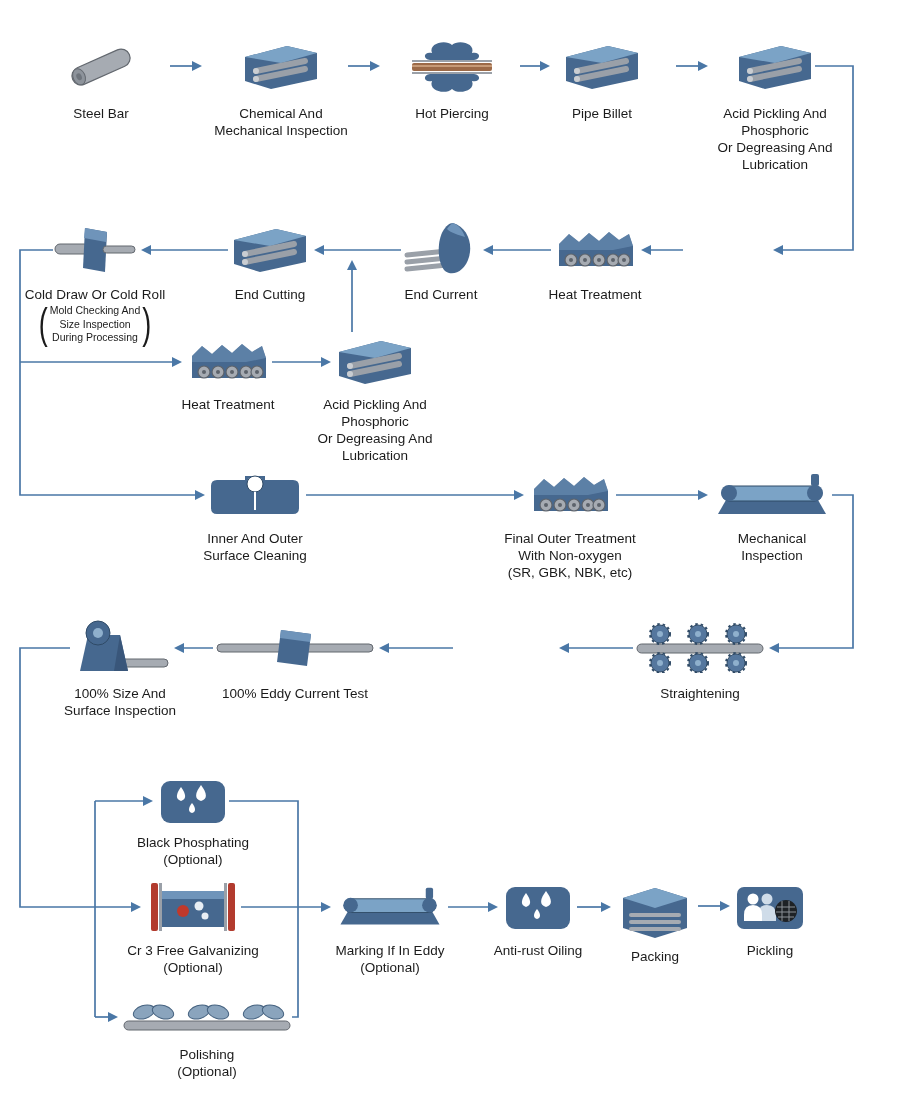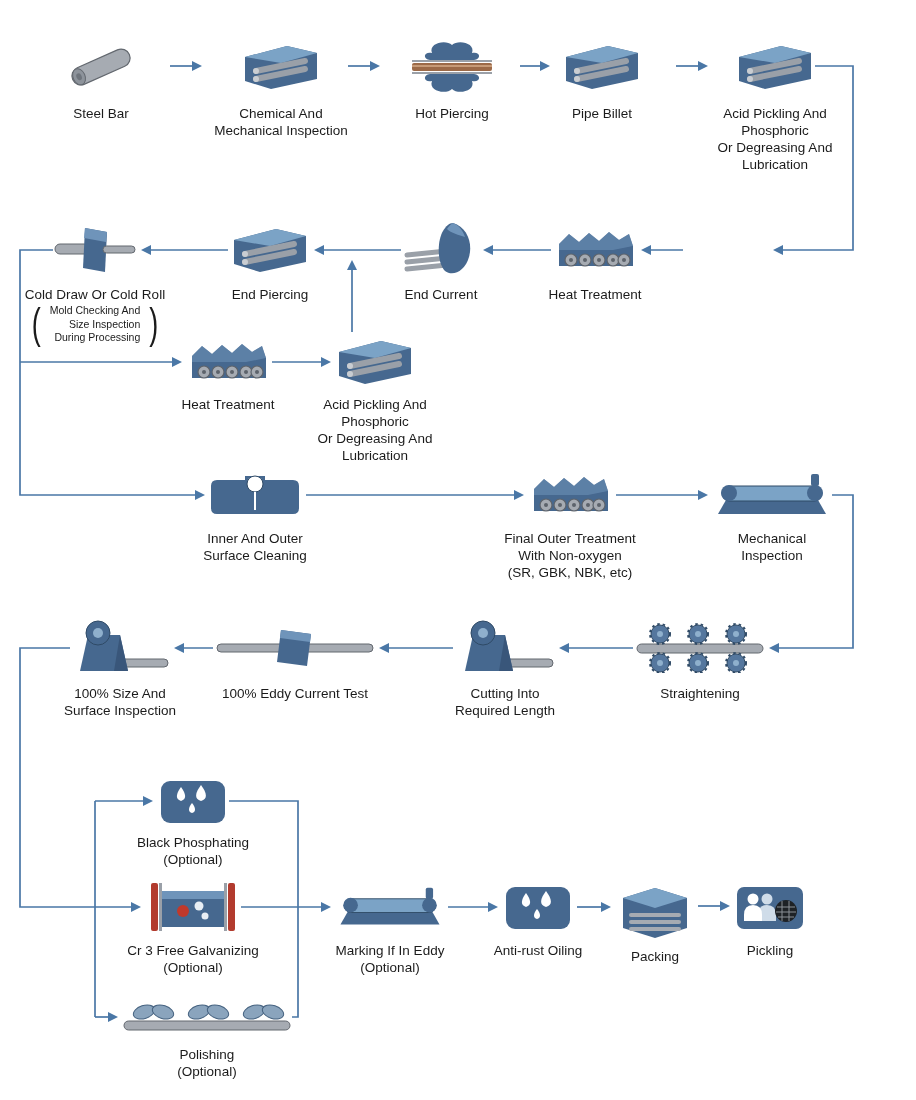--- a/index.html
+++ b/index.html
@@ -4,21 +4,21 @@
 <style>
   *{box-sizing:border-box}
   body{margin:0;background:#fff;font-family:"Liberation Sans","DejaVu Sans",sans-serif}
   .canvas{position:relative;width:916px;height:1100px;background:#fff;overflow:hidden}
   .connectors{position:absolute;left:0;top:0;z-index:0}
   .node{position:absolute;display:flex;flex-direction:column;align-items:center;z-index:1}
   .icon{display:flex;align-items:center;justify-content:center}
   .label{margin-top:5px;font-size:13.5px;line-height:1.27;color:#1b1b1b;text-align:center;white-space:pre-line}
   .note{display:flex;align-items:center;justify-content:center;margin-top:1px}
   .paren{font-size:27px;line-height:1;color:#1b1b1b;transform:scaleY(1.55);display:inline-block;font-weight:300}
-  .note-text{font-size:10.5px;line-height:1.3;color:#1b1b1b;text-align:right;white-space:pre-line;margin:0 9px}
+  .note-text{font-size:10.5px;line-height:1.3;color:#1b1b1b;text-align:center;white-space:pre-line;margin:0 2px}
 </style>
 </head>
 <body>
 
 <svg width="0" height="0" style="position:absolute" aria-hidden="true">
   <defs>
     <symbol id="sym-steel-bar" viewBox="0 0 72 52">
       <g transform="rotate(-24 36 26)">
         <rect x="5" y="17" width="62" height="18" rx="9" fill="#a6abb2" stroke="#63686f" stroke-width="1.2"></rect>
         <ellipse cx="12" cy="26" rx="6" ry="8.4" fill="#8d939b" stroke="#63686f" stroke-width="1"></ellipse>
@@ -301,21 +301,21 @@
       </div>
     <div class="label">End Current</div>
   </div>
 
   <div class="node" style="left:195px;top:219px;width:150px">
     <div class="icon" style="height:62px">
         <svg width="80" height="52" viewBox="0 0 80 52">
           <use href="#sym-pipes-box" width="80" height="52"></use>
         </svg>
       </div>
-    <div class="label">End Piercing</div>
+    <div class="label">End Cutting</div>
   </div>
 
   <div class="node" style="left:10px;top:219px;width:170px">
     <div class="icon" style="height:62px">
         <svg width="84" height="52" viewBox="0 0 84 52">
           <use href="#sym-draw-plate" width="84" height="52"></use>
         </svg>
       </div>
     <div class="label">Cold Draw Or Cold Roll</div>
     <div class="note">
@@ -381,29 +381,20 @@
 
   <div class="node" style="left:620px;top:616px;width:160px">
     <div class="icon" style="height:64px">
         <svg width="130" height="50" viewBox="0 0 130 50">
           <use href="#sym-gear-row" width="130" height="50"></use>
         </svg>
       </div>
     <div class="label">Straightening</div>
   </div>
 
-  <div class="node" style="left:425px;top:616px;width:160px">
-    <div class="icon" style="height:64px">
-        <svg width="100" height="58" viewBox="0 0 100 58">
-          <use href="#sym-cutter" width="100" height="58"></use>
-        </svg>
-      </div>
-    <div class="label">Cutting Into
-Required Length</div>
-  </div>
 
   <div class="node" style="left:200px;top:616px;width:190px">
     <div class="icon" style="height:64px">
         <svg width="160" height="40" viewBox="0 0 160 40">
           <use href="#sym-eddy" width="160" height="40"></use>
         </svg>
       </div>
     <div class="label">100% Eddy Current Test</div>
   </div>
 

